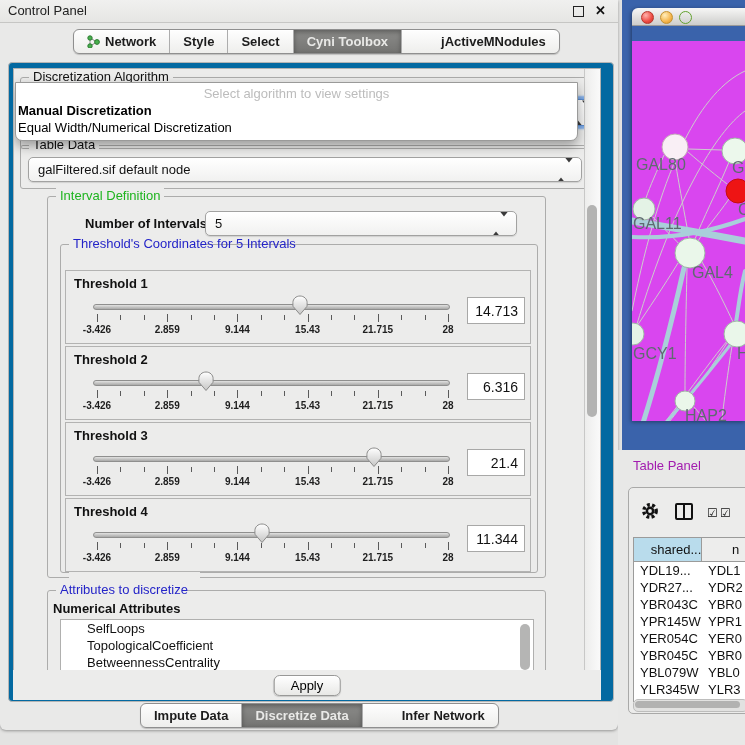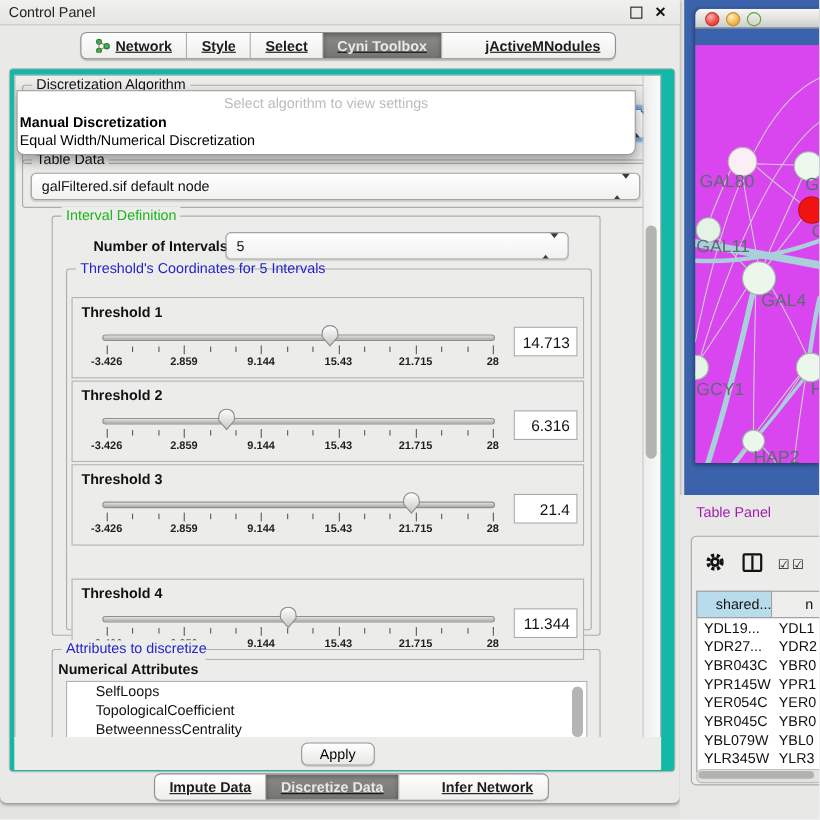--- a/index.html
+++ b/index.html
@@ -6,26 +6,26 @@
   #root{position:relative;width:745px;height:745px;background:#e3e3e2;font-family:"Liberation Sans",sans-serif;font-size:13px;color:#111;overflow:hidden;}
   .abs{position:absolute;}
 
   
   .cpanel{position:absolute;left:0;top:0;width:618px;height:730px;background:#e9e9e8;border-radius:0 0 6px 6px;box-shadow:0 1px 3px rgba(0,0,0,.35);}
   .titlebar{position:absolute;left:0;top:0;width:100%;height:22px;background:linear-gradient(#f0f0ef,#e6e6e4);border-bottom:1px solid #c6c6c4;}
   .titlebar .wtitle{position:absolute;left:8px;top:3px;font-size:13px;color:#222;}
   .float-ic{position:absolute;right:34px;top:6px;width:9px;height:9px;border:1.5px solid #222;background:transparent;}
   .close-ic{position:absolute;right:12px;top:3px;font-size:13px;font-weight:bold;color:#111;}
 
-  .seg{display:flex;height:23px;border:1px solid #8f8f8f;border-radius:6px;overflow:hidden;background:linear-gradient(#fefefe,#eeeeec);box-shadow:0 1px 1px rgba(0,0,0,.18), inset 0 1px 0 #fff;text-decoration:underline;}
+  .seg{display:flex;height:23px;border:1px solid #8f8f8f;border-radius:6px;overflow:hidden;background:linear-gradient(#fefefe,#eeeeec);box-shadow:0 1px 1px rgba(0,0,0,.18), inset 0 1px 0 #fff;}
   .seg .s{display:flex;align-items:center;gap:5px;padding:0 13px;border-right:1px solid #adadad;font-weight:600;font-size:13px;color:#1c1c1c;white-space:nowrap;}
   .seg .s:last-child{border-right:none;padding-left:39px;}
   .seg .s.sel{background:linear-gradient(#8c8c8a,#747472);color:#e9e9e7;box-shadow:inset 0 2px 5px rgba(0,0,0,.35);}
 
-  .content{position:absolute;left:8px;top:62px;width:604px;height:638px;background:#14b8a6;border:1px solid #b5b5b4;border-radius:4px;}
+  .content{position:absolute;left:8px;top:62px;width:604px;height:638px;background:#0369a1;border:1px solid #b5b5b4;border-radius:4px;}
   .viewport{position:absolute;left:4px;top:5px;width:586px;height:602px;border:1px solid #b2b2b1;background:#ececeb;overflow:hidden;}
 
   .grp{position:absolute;border:1px solid #acacab;border-radius:3px;}
   .grp .gt{position:absolute;top:-9px;left:8px;background:#ececeb;padding:0 4px;font-size:13px;white-space:nowrap;}
   .gt.green{color:#1eb41e;}
   .gt.blue{color:#2424c8;}
 
   .combo{position:absolute;background:linear-gradient(#ffffff,#f1f1f0);border:1px solid #a2a2a1;border-radius:5px;display:flex;align-items:center;padding:0 24px 0 9px;box-shadow:inset 0 1px 0 #fff,0 1px 1px rgba(0,0,0,.12);white-space:nowrap;overflow:hidden;}
   .stepper{position:absolute;right:8px;top:50%;transform:translateY(-50%);}
   .tri-up{width:0;height:0;border-left:4px solid transparent;border-right:4px solid transparent;border-bottom:5px solid #3a3a3a;margin-bottom:3px;}
@@ -281,21 +281,21 @@
                   </div>
                 <div class="thumbwrap">
                     <span class="thumb" style="left: 79%;"><svg width="17" height="21" viewBox="0 0 17 21">
                         <path d="M8.5,1 C12.4,1 15.6,3.8 15.6,7.6 L15.6,11.2 L8.5,19.5 L1.4,11.2 L1.4,7.6 C1.4,3.8 4.6,1 8.5,1 Z" fill="url(#thumbGrad)" stroke="#8b8b8a"></path>
                       </svg></span>
                   </div>
               </div>
               <div class="vbox">21.4</div>
             </div>
 
-            <div class="tbox" style="top:253px;margin-top:28px;">
+            <div class="tbox" style="top:253px;">
               <span class="tt">Threshold 4</span>
               <div class="slider">
                 <div class="track"></div>
                 <div class="ruler">
                     <div class="tick major" style="left: 0%;"></div>
                     <div class="tick minor" style="left: 6.67%;"></div>
                     <div class="tick minor" style="left: 13.33%;"></div>
                     <span class="tlabel" style="left: 0%;">-3.426</span>
                     <div class="tick major" style="left: 20%;"></div>
                     <div class="tick minor" style="left: 26.67%;"></div>

